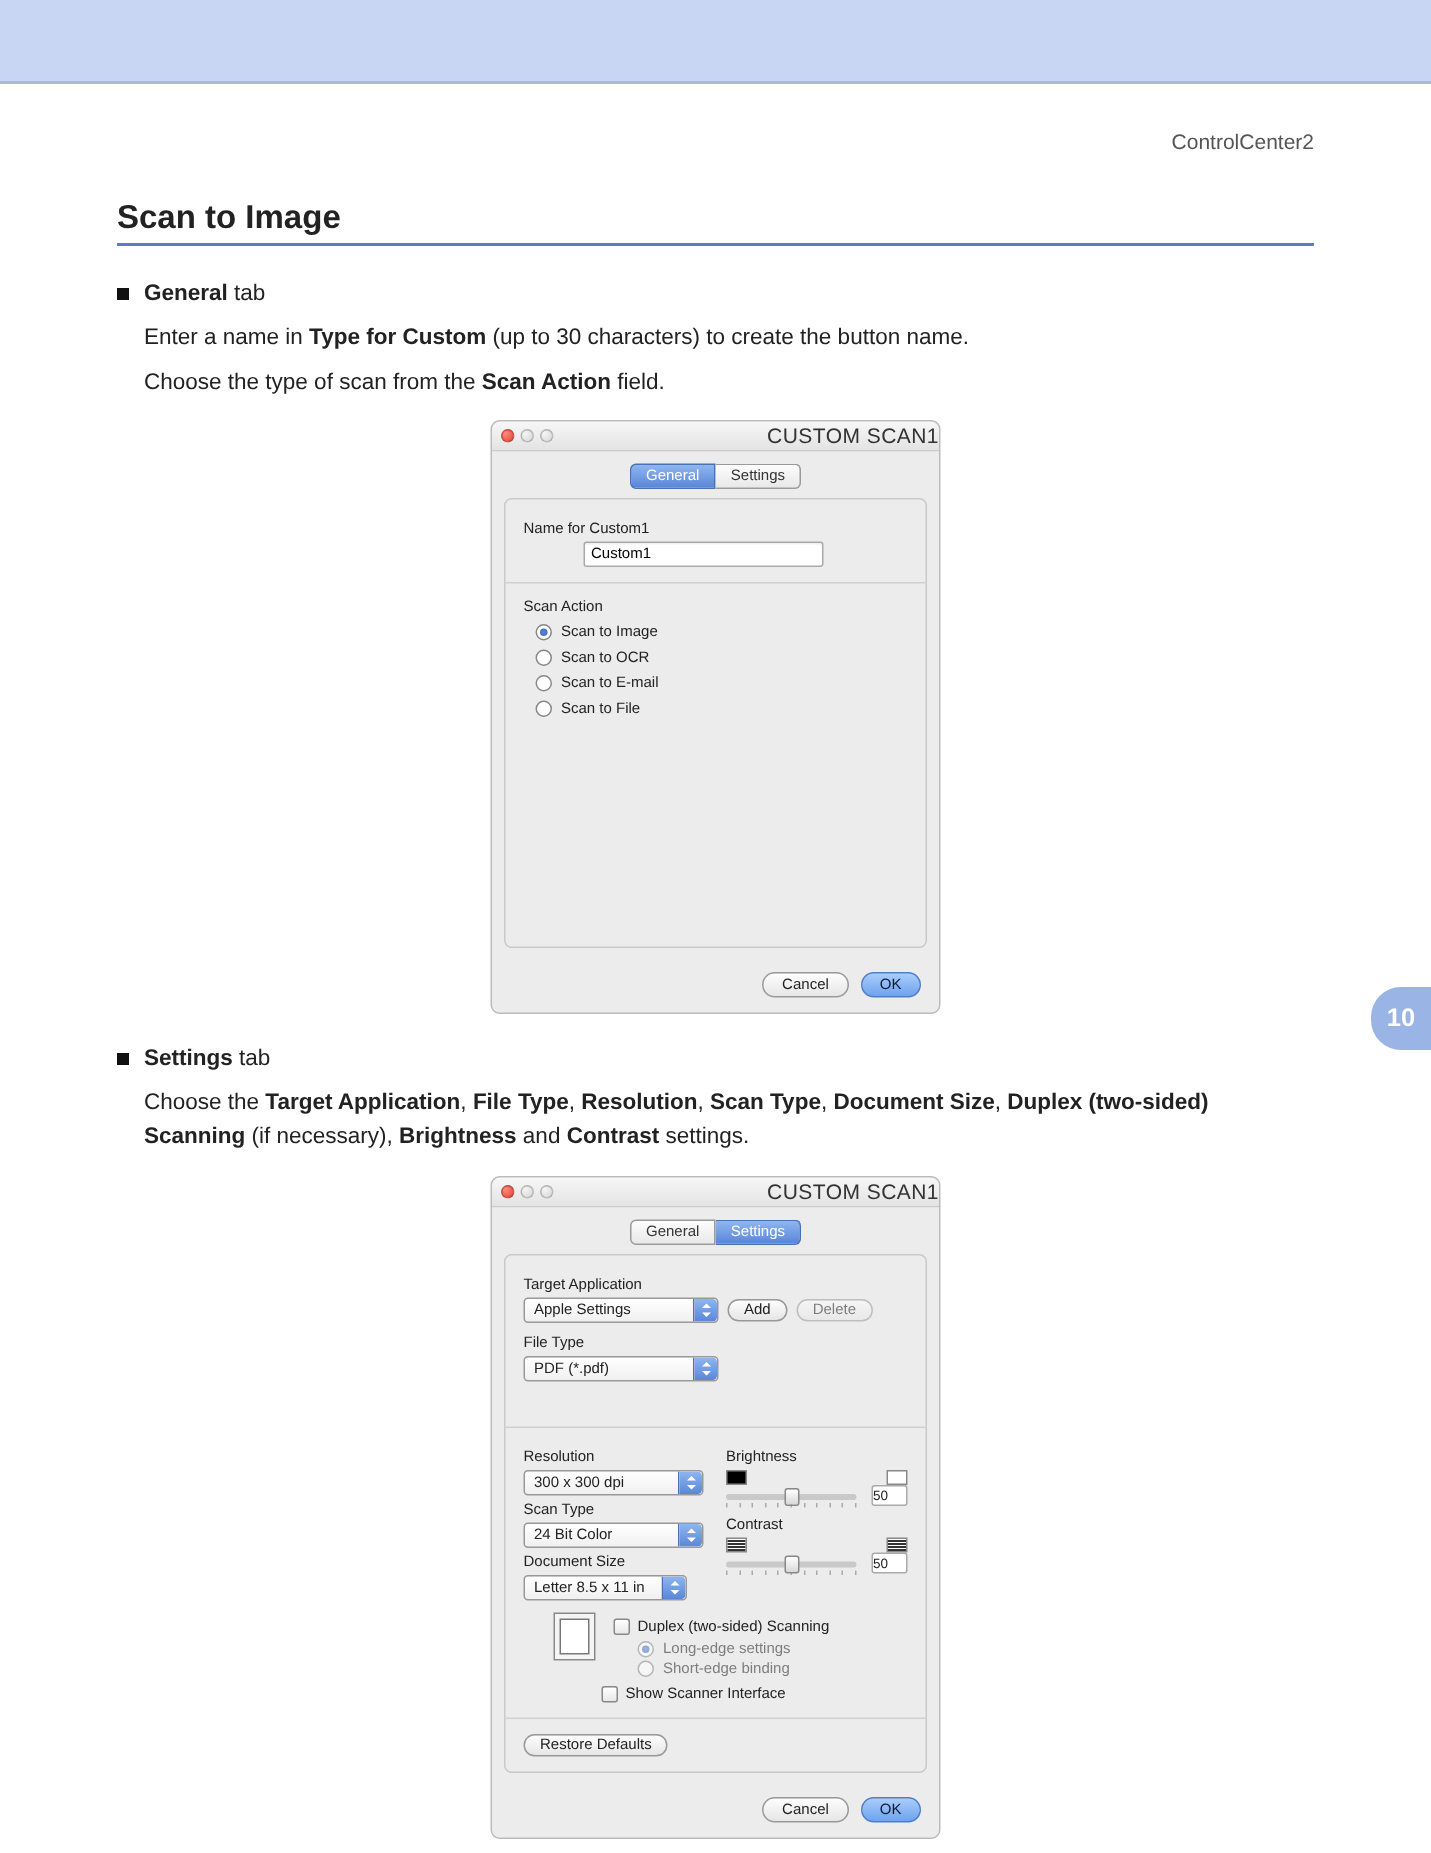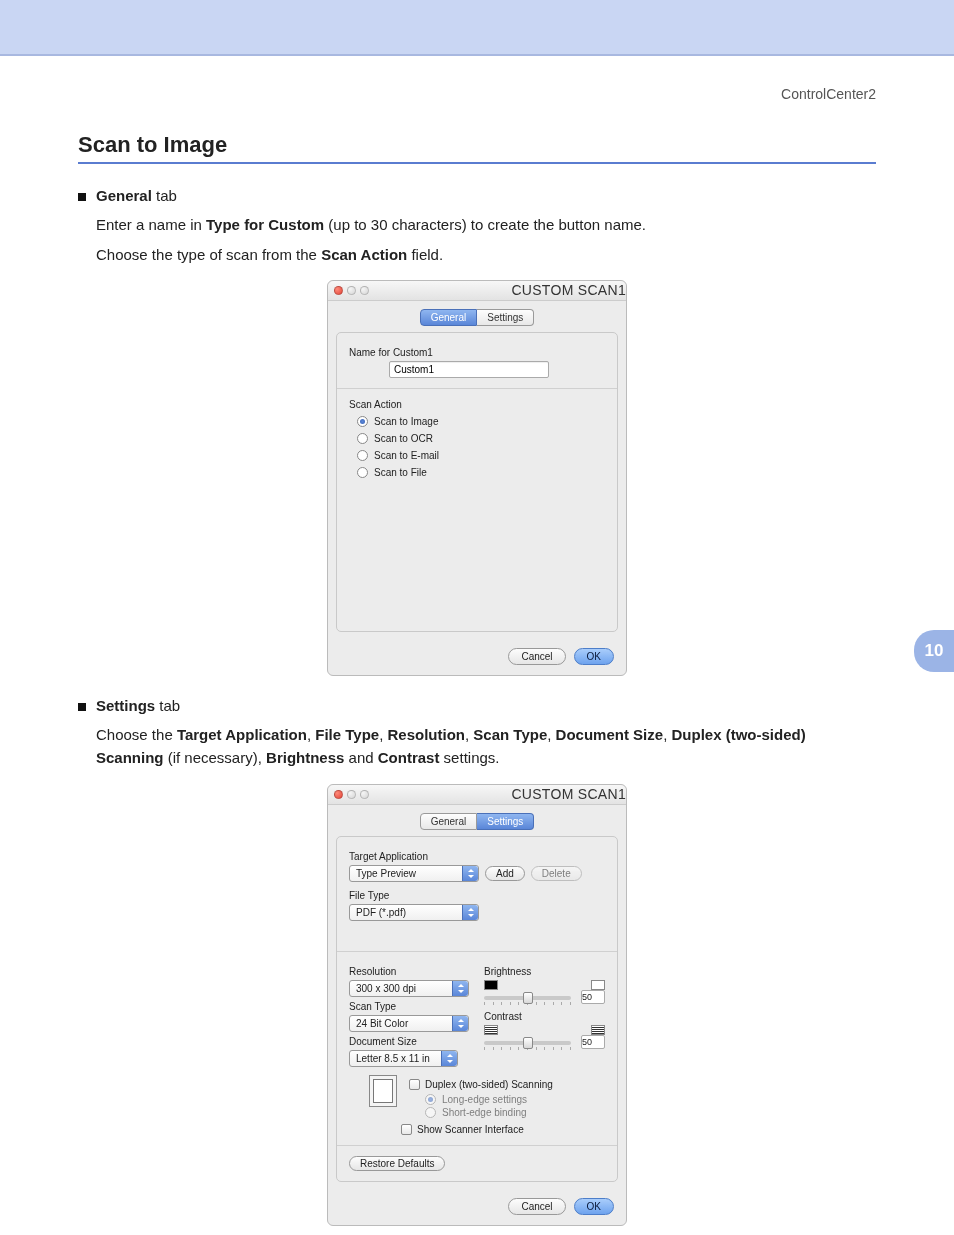--- a/index.html
+++ b/index.html
@@ -289,21 +289,21 @@
       content: "";
       position: absolute;
       left: 3px; top: 3px;
       width: 18px; height: 22px;
       border: 1px solid #777;
       background: #fff;
     }
     .side-tab {
       position: absolute;
       right: 0;
-      top: 630px;
+      top: 658px;
       width: 40px;
       height: 42px;
       background: #9bb4e6;
       border-radius: 20px 0 0 20px;
       display: flex;
       align-items: center;
       justify-content: center;
       color: #fff;
       font-weight: bold;
       font-size: 17px;
@@ -416,21 +416,21 @@
         <div class="dlg-title">CUSTOM SCAN1</div>
       </div>
       <div class="tab-seg">
         <div class="seg">General</div>
         <div class="seg active">Settings</div>
       </div>
       <div class="groupbox">
         <div class="lbl">Target Application</div>
         <div class="srow">
           <div class="mac-select" style="width:130px">
-            <div class="val">Type Preview</div>
+            <div class="val">Apple Settings</div>
               <div class="arrow"></div>
           </div>
           <div class="mac-btn small">Add</div>
           <div class="mac-btn small" style="opacity:.55">Delete</div>
         </div>
         <div class="lbl" style="margin-top:8px">File Type</div>
         <div class="mac-select" style="width:130px">
           <div class="val">PDF (*.pdf)</div>
             <div class="arrow"></div>
         </div>

